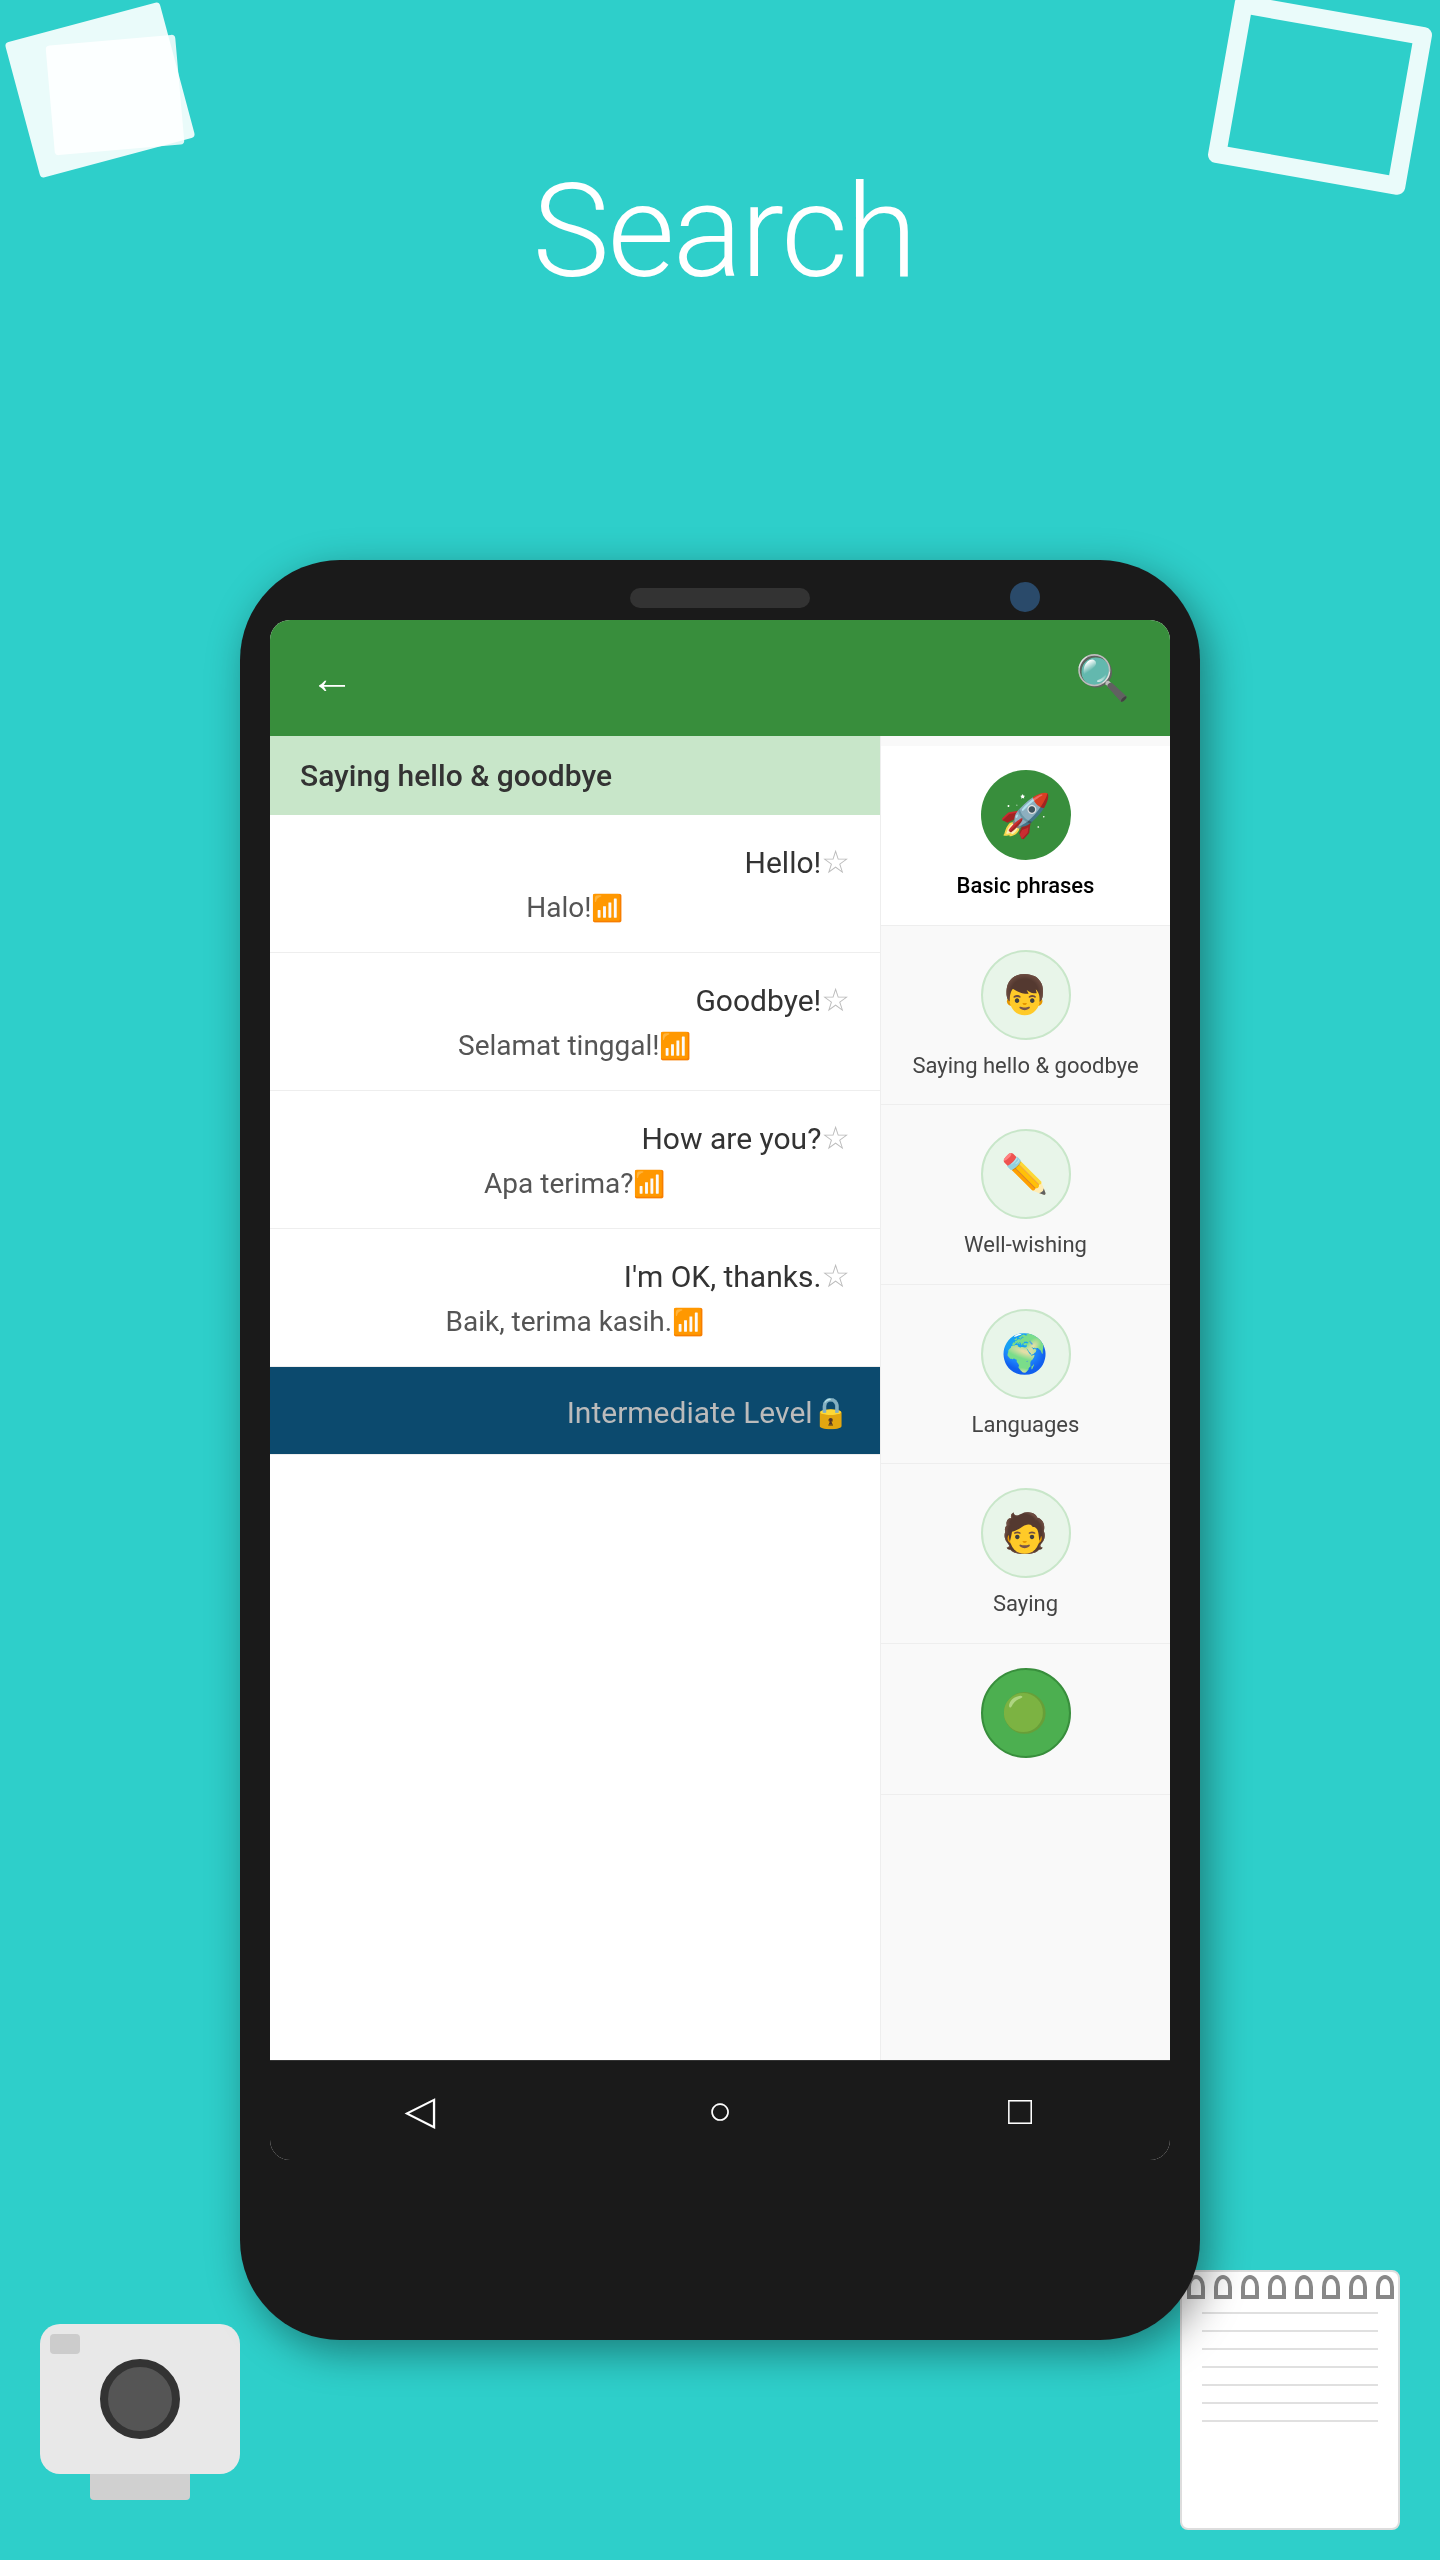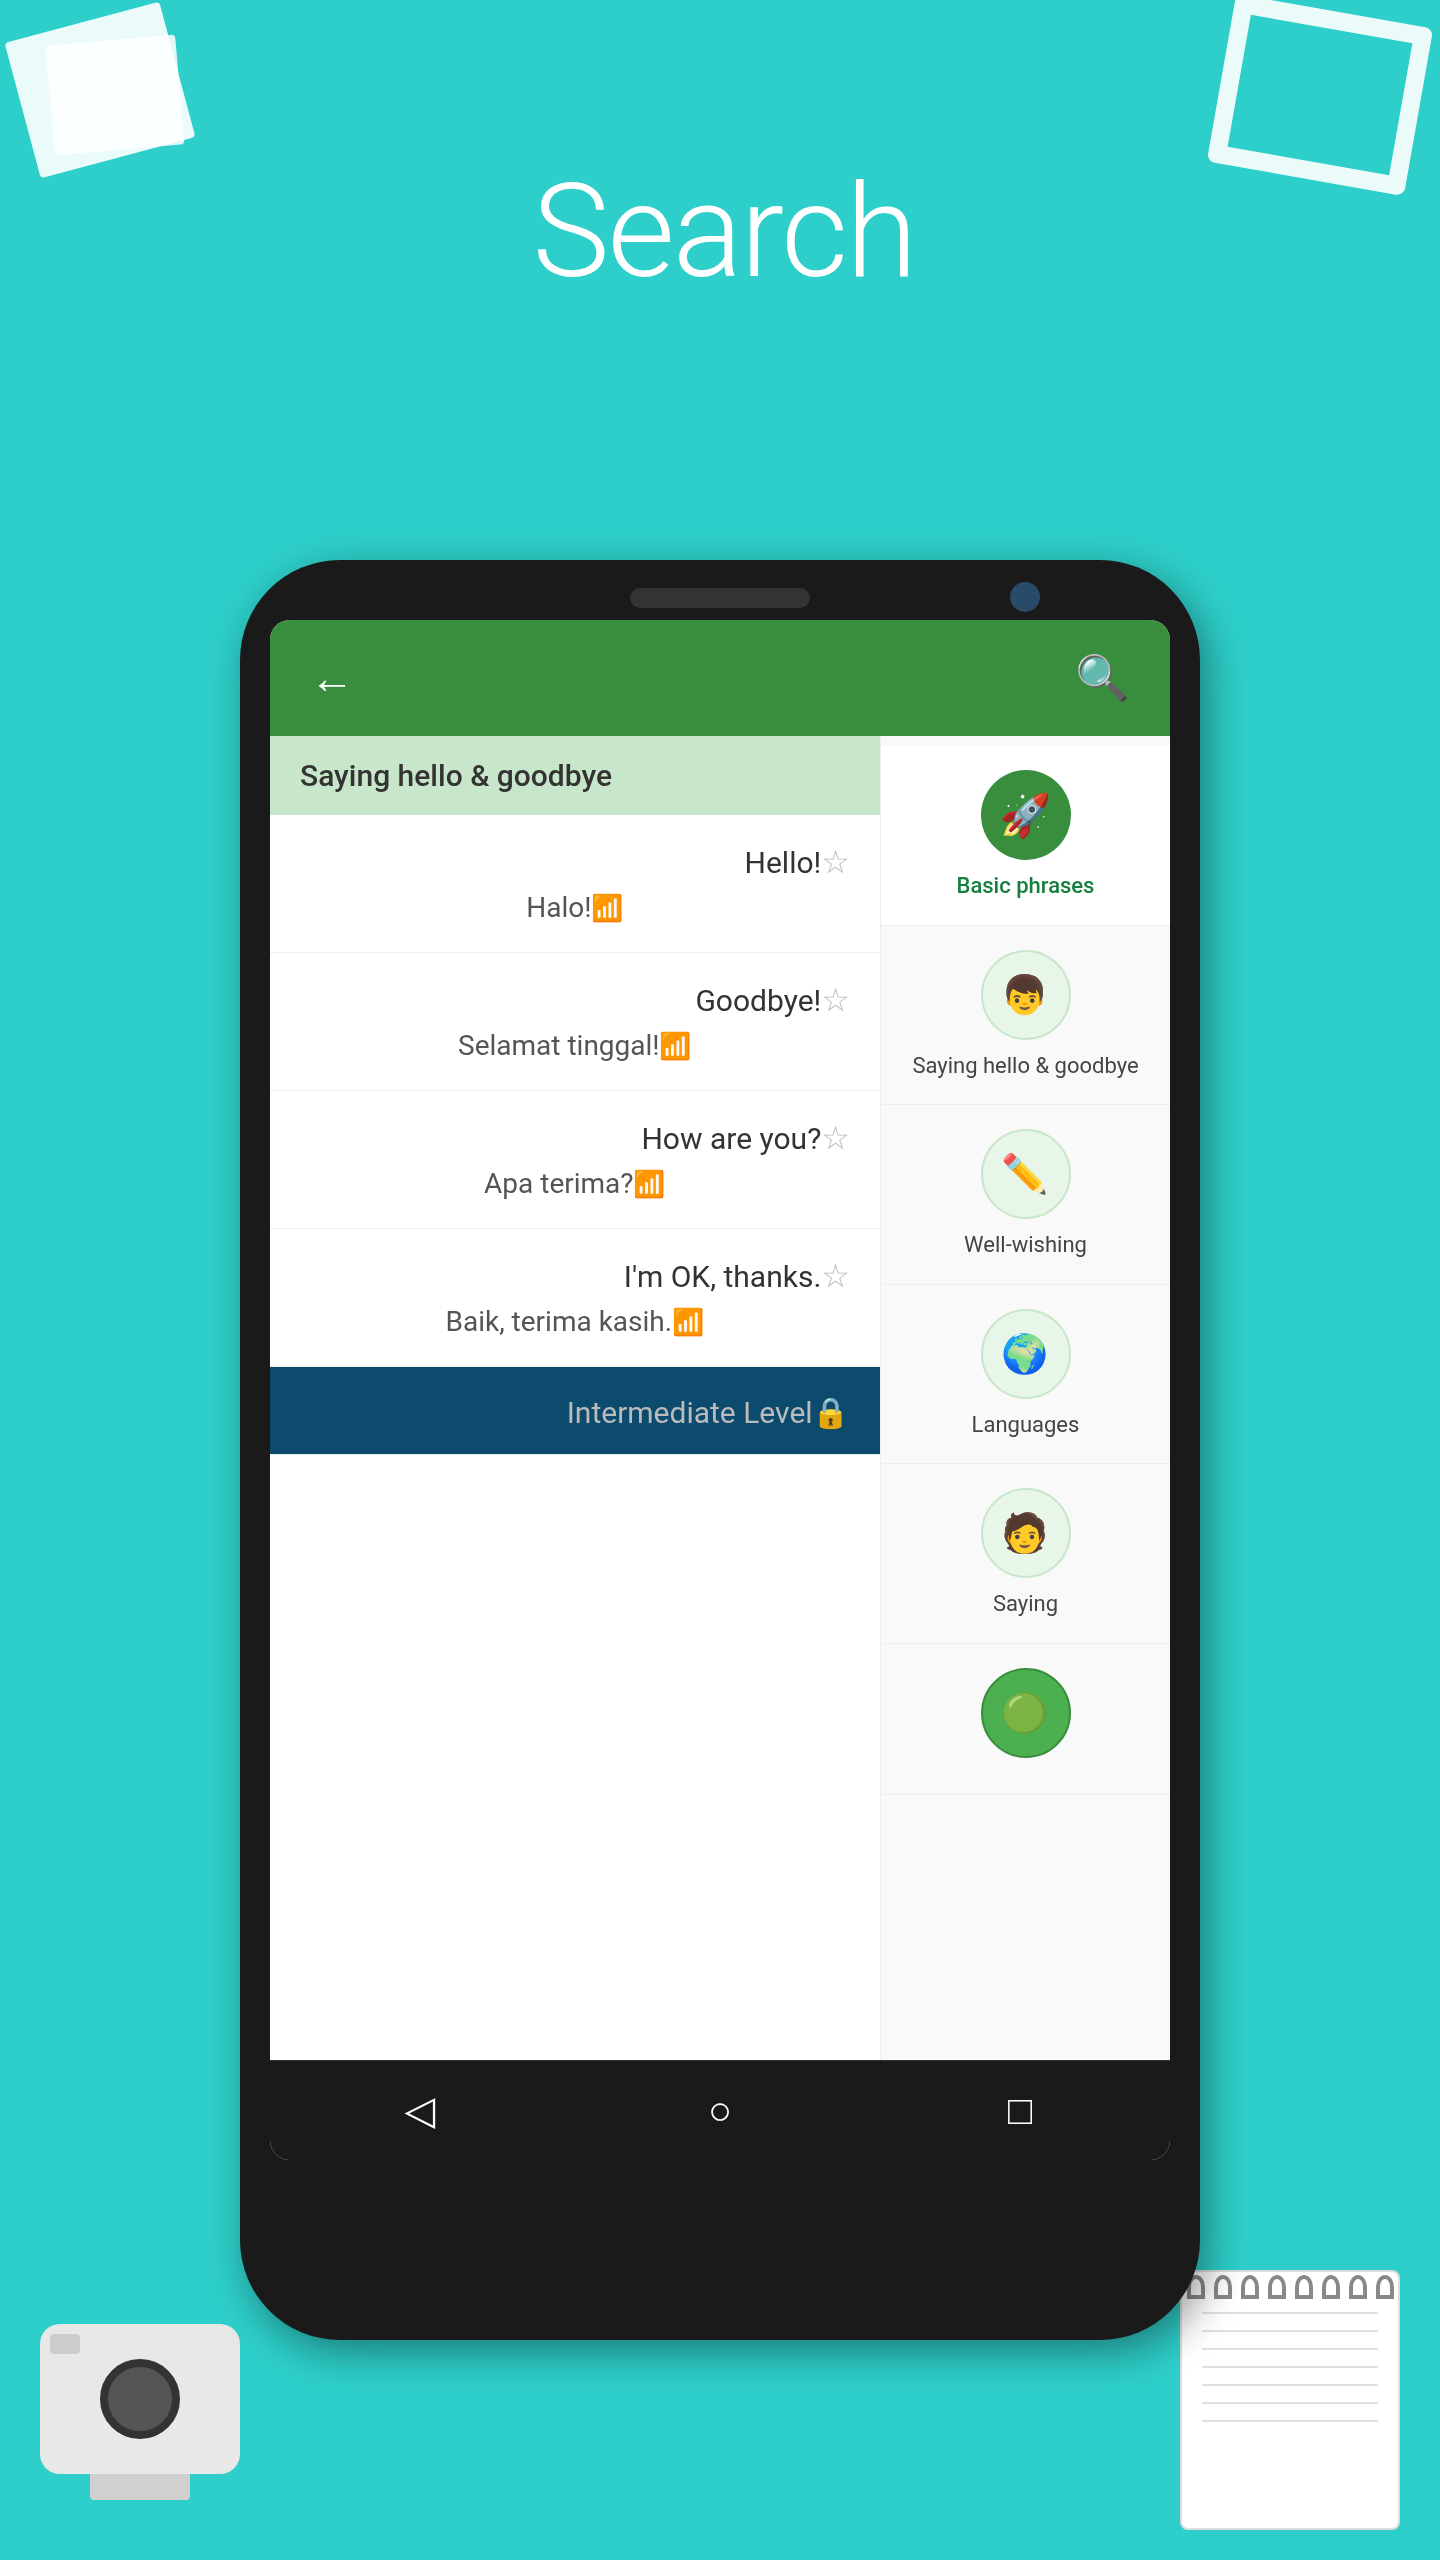--- a/index.html
+++ b/index.html
@@ -271,21 +271,21 @@
     }
 
     .sidebar-label {
       font-size: 22px;
       color: #444;
       text-align: center;
       line-height: 1.3;
     }
 
     .sidebar-label.active-label {
-      color: #15803d;
+      color: #000000;
       font-weight: 500;
     }
 
     
     .bottom-nav {
       background: #1a1a1a;
       height: 100px;
       display: flex;
       align-items: center;
       justify-content: space-around;

